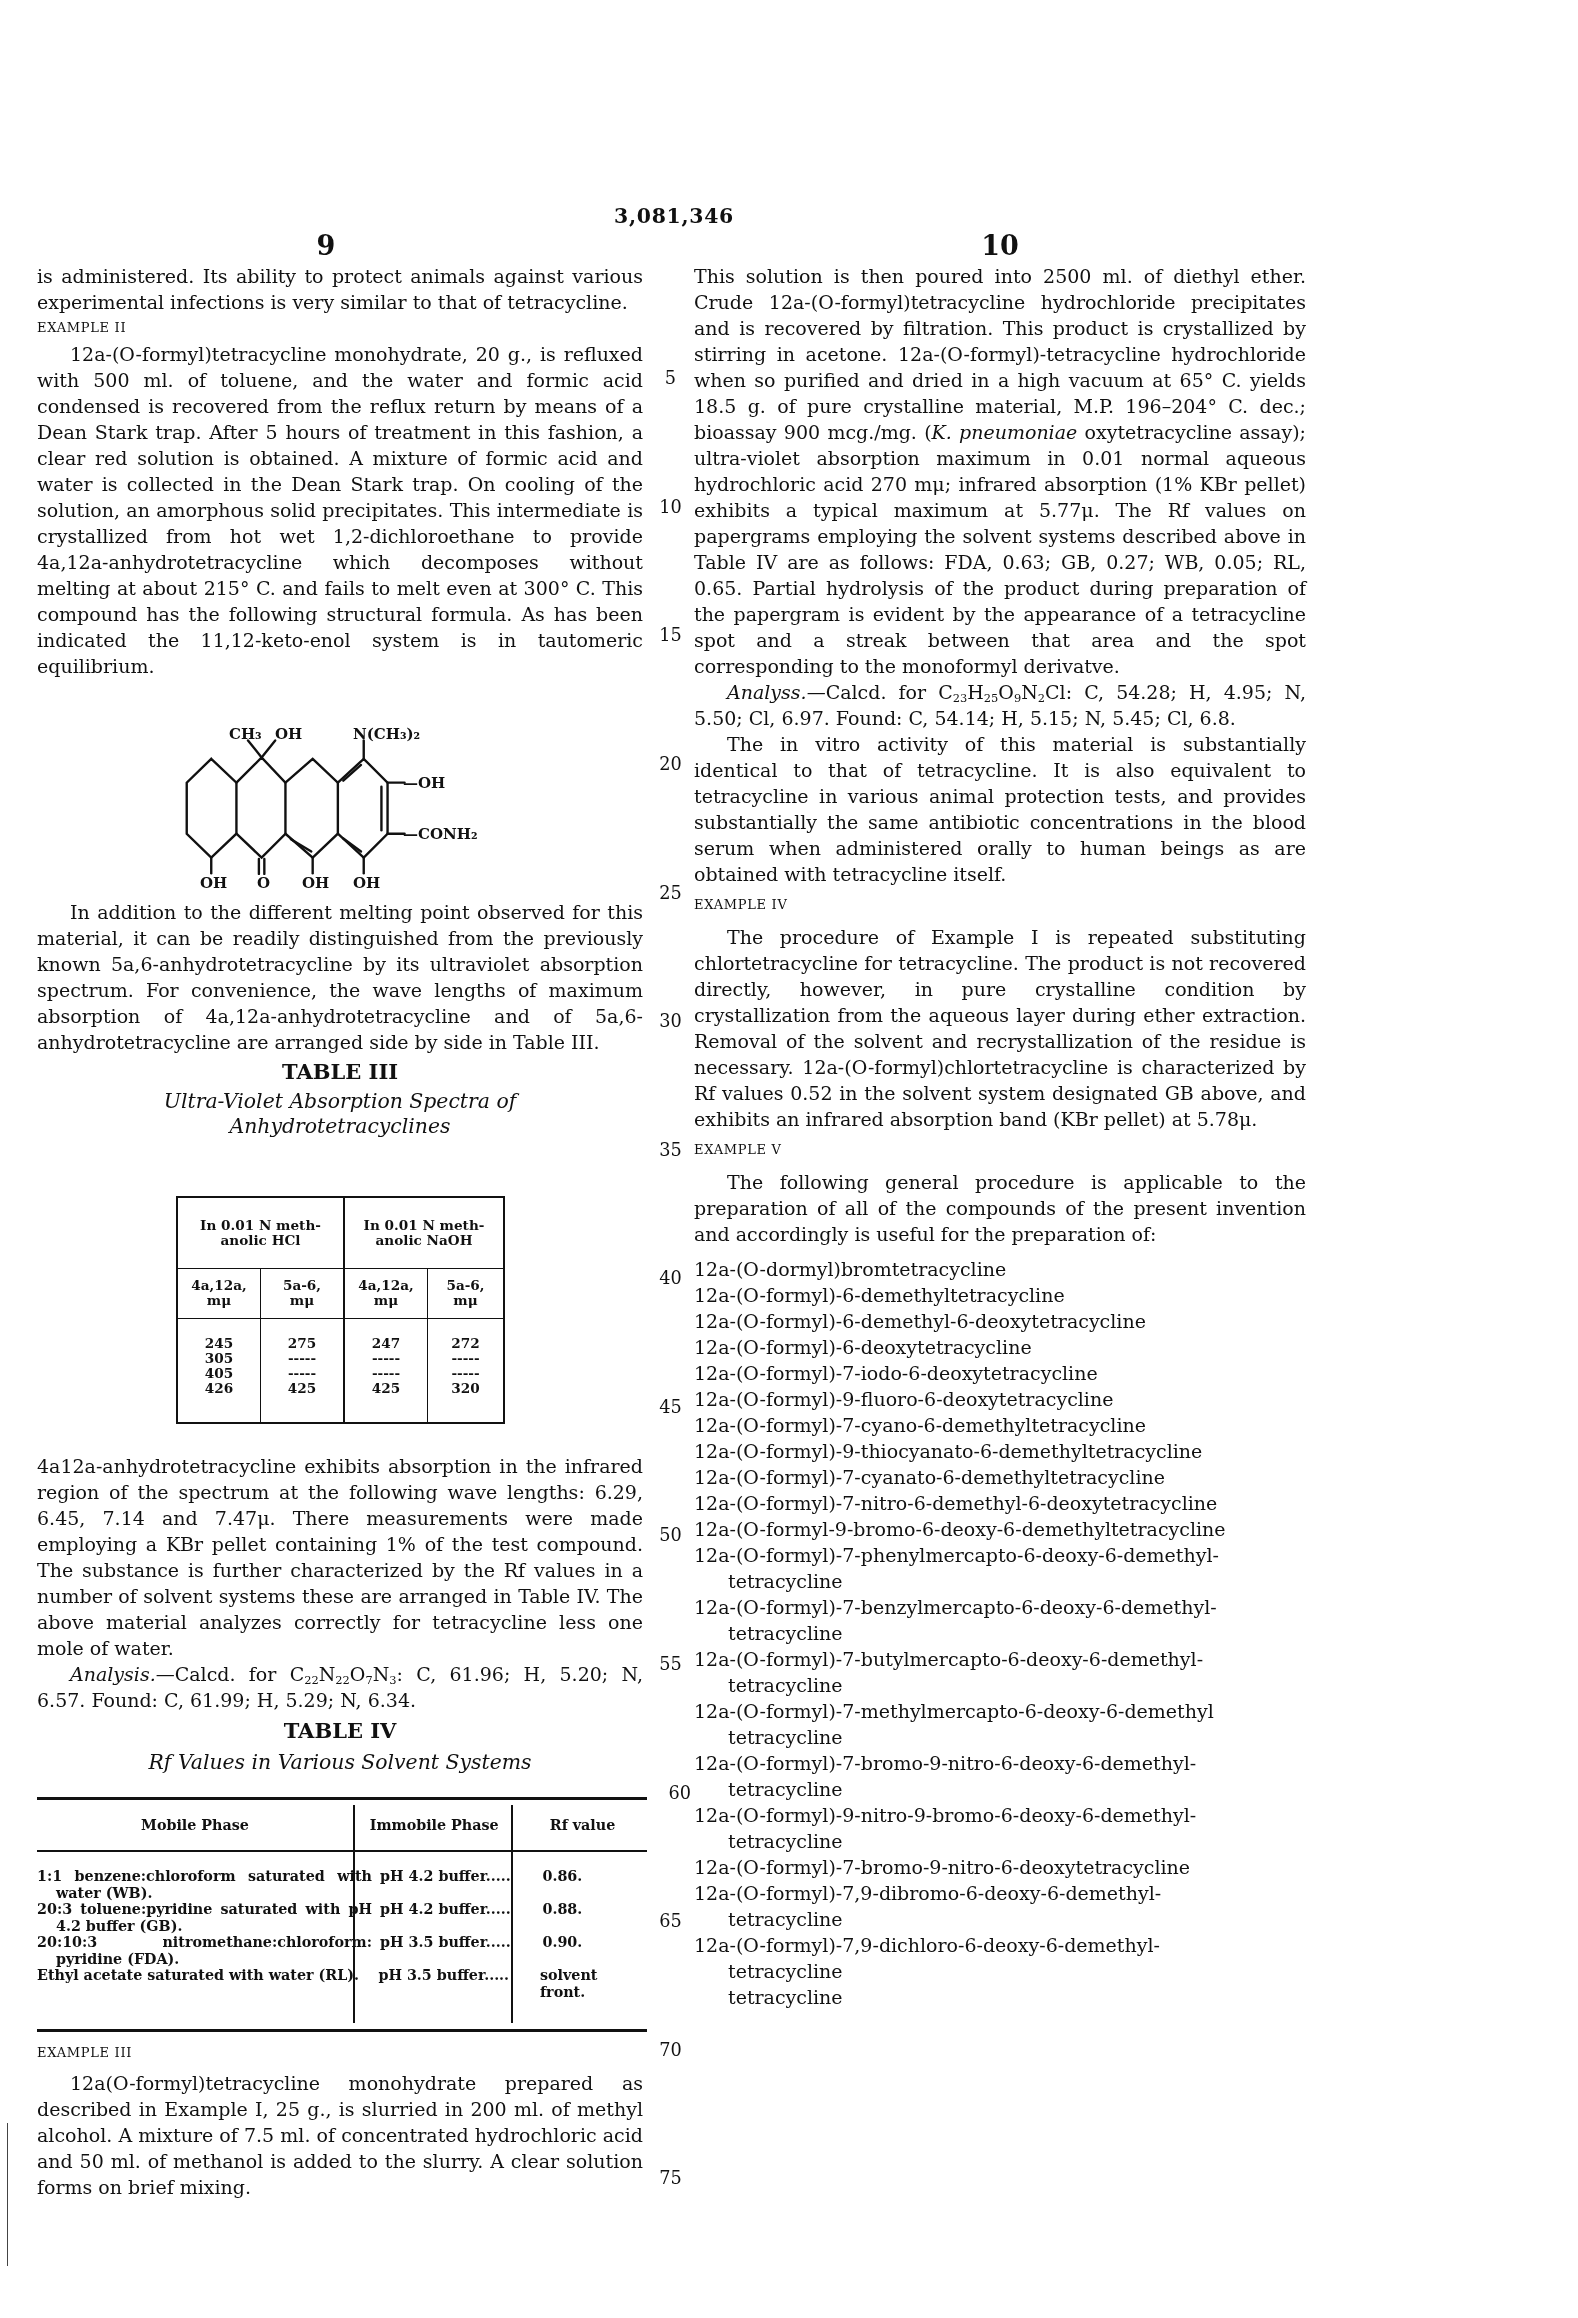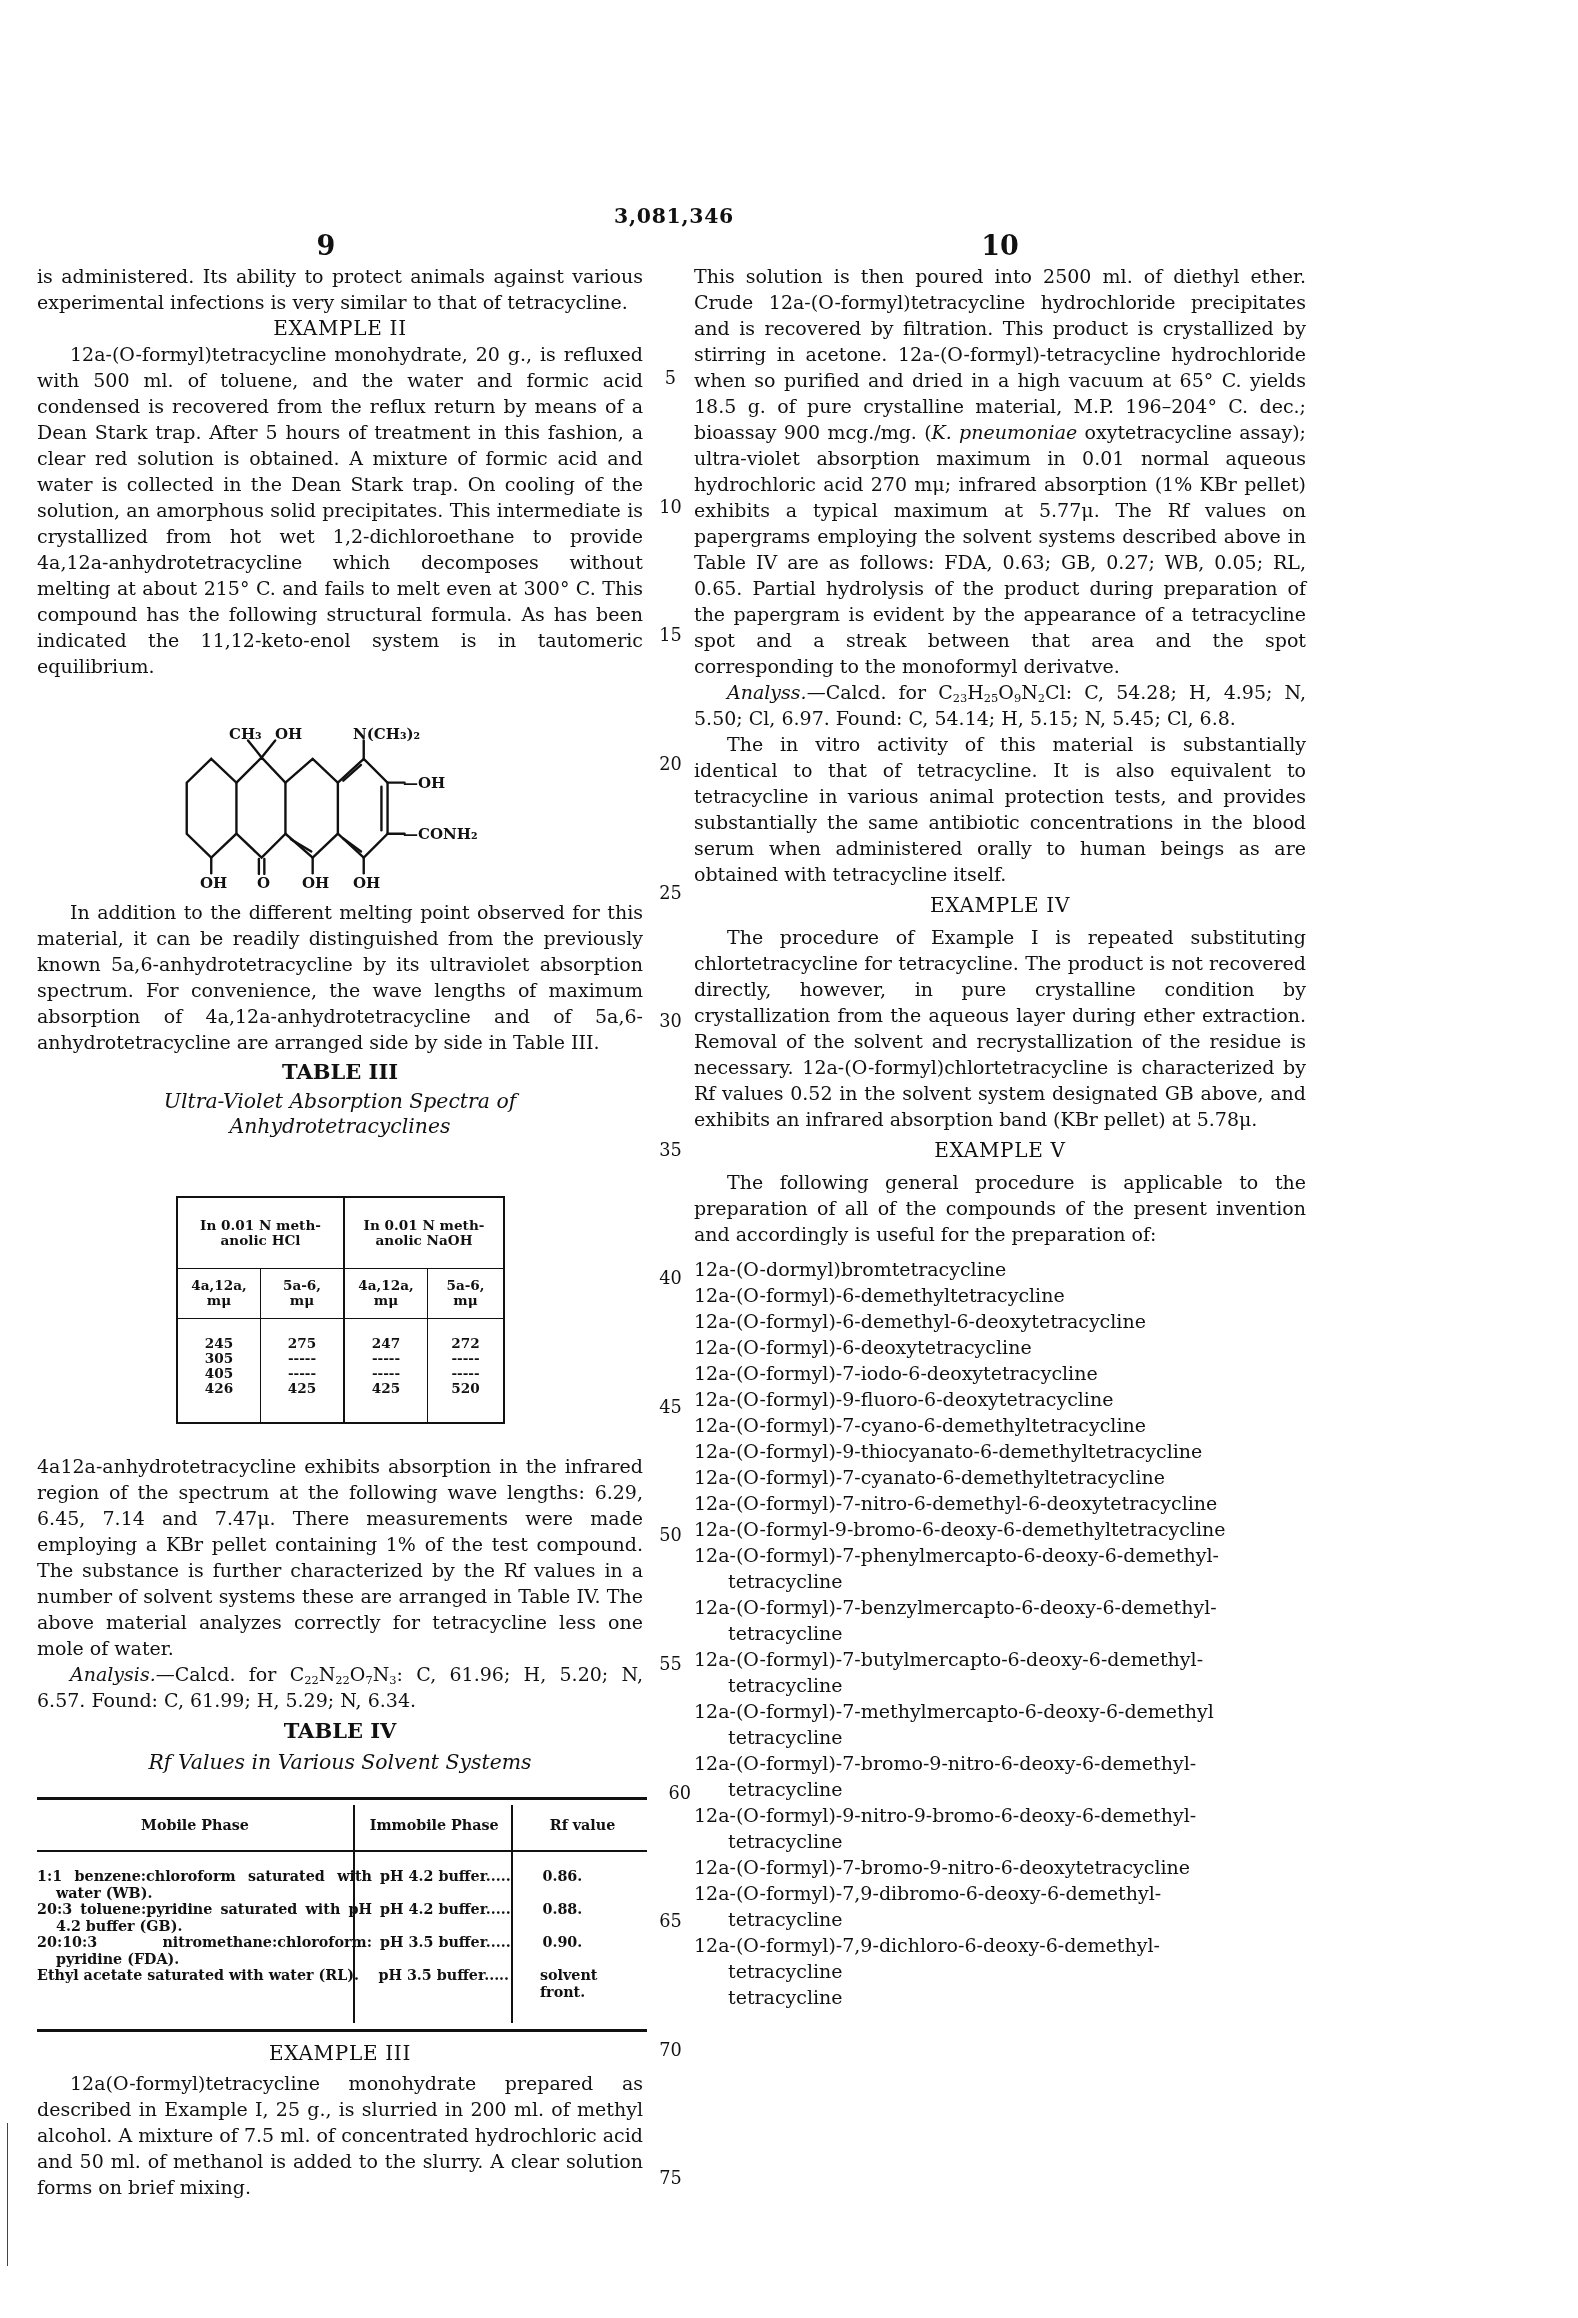--- a/index.html
+++ b/index.html
@@ -4,21 +4,21 @@
 <style>
   html, body { margin: 0; padding: 0; background: #ffffff; }
   body { width: 1578px; height: 2319px; position: relative; overflow: hidden;
          font-family: "DejaVu Serif", "Liberation Serif", serif; color: #111; }
   .abs { position: absolute; }
   .page-num { font-weight: bold; font-size: 27px; text-align: center; }
   .patent-no { font-weight: bold; font-size: 20.4px; letter-spacing: 0.7px; }
   .col { position: absolute; font-size: 19px; line-height: 26px; text-align: justify; }
   .col p { margin: 0; }
   .indent { text-indent: 33px; }
-  .heading { text-align: center; font-size: 20px; letter-spacing: 0.7px; margin: 0; }
+  .heading { font-size: 13px; letter-spacing: 0.7px; margin: 0; }
   .table-title { text-align: center; font-weight: bold; font-size: 21px; }
   .table-sub { text-align: center; font-style: italic; font-size: 20.4px; line-height: 25px; }
   .line-num { position: absolute; font-size: 17.7px; width: 41px; text-align: center; }
   .list-item { text-align: left; white-space: nowrap; }
   .list-cont { text-align: left; padding-left: 34px; }
   sub { font-size: 60%; vertical-align: -2.7px; line-height: 0; }
   table.t3 { position: absolute; border-collapse: collapse; border: 2px solid #111;
              font-size: 13.6px; line-height: 15px; font-weight: bold; }
   table.t3 td { text-align: center; padding: 0; }
   .t4 { position: absolute; font-size: 14.3px; line-height: 16.3px; font-weight: bold; }
@@ -139,21 +139,21 @@
     <td style="border-right:1.4px solid #111; vertical-align:top; padding-top:17.7px;">
       <div>247</div>
       <div>-----</div>
       <div>-----</div>
       <div>425</div>
     </td>
     <td style="vertical-align:top; padding-top:17.7px;">
       <div>272</div>
       <div>-----</div>
       <div>-----</div>
-      <div>520</div>
+      <div>320</div>
     </td>
   </tr>
 </tbody>
   </table>
 
 <div class="col" style="left:37px; top:1453px; width:606px;">
   <p>4a12a-anhydrotetracycline exhibits absorption in the infrared region of the spectrum at the following wave lengths: 6.29, 6.45, 7.14 and 7.47μ. There measurements were made employing a KBr pellet containing 1% of the test compound. The substance is further characterized by the Rf values in a number of solvent systems these are arranged in Table IV. The above material analyzes correctly for tetracycline less one mole of water.</p>
   <p class="indent"><i>Analysis.</i><span>—Calcd. for C</span><sub>22</sub><span>N</span><sub>22</sub><span>O</span><sub>7</sub><span>N</span><sub>3</sub><span>: C, 61.96; H, 5.20; N, 6.57. Found: C, 61.99; H, 5.29; N, 6.34.</span></p>
   <div class="table-title" style="margin-top:5.4px;">TABLE IV</div>
   <div class="table-sub" style="margin-top:5.4px;">Rf Values in Various Solvent Systems</div>

